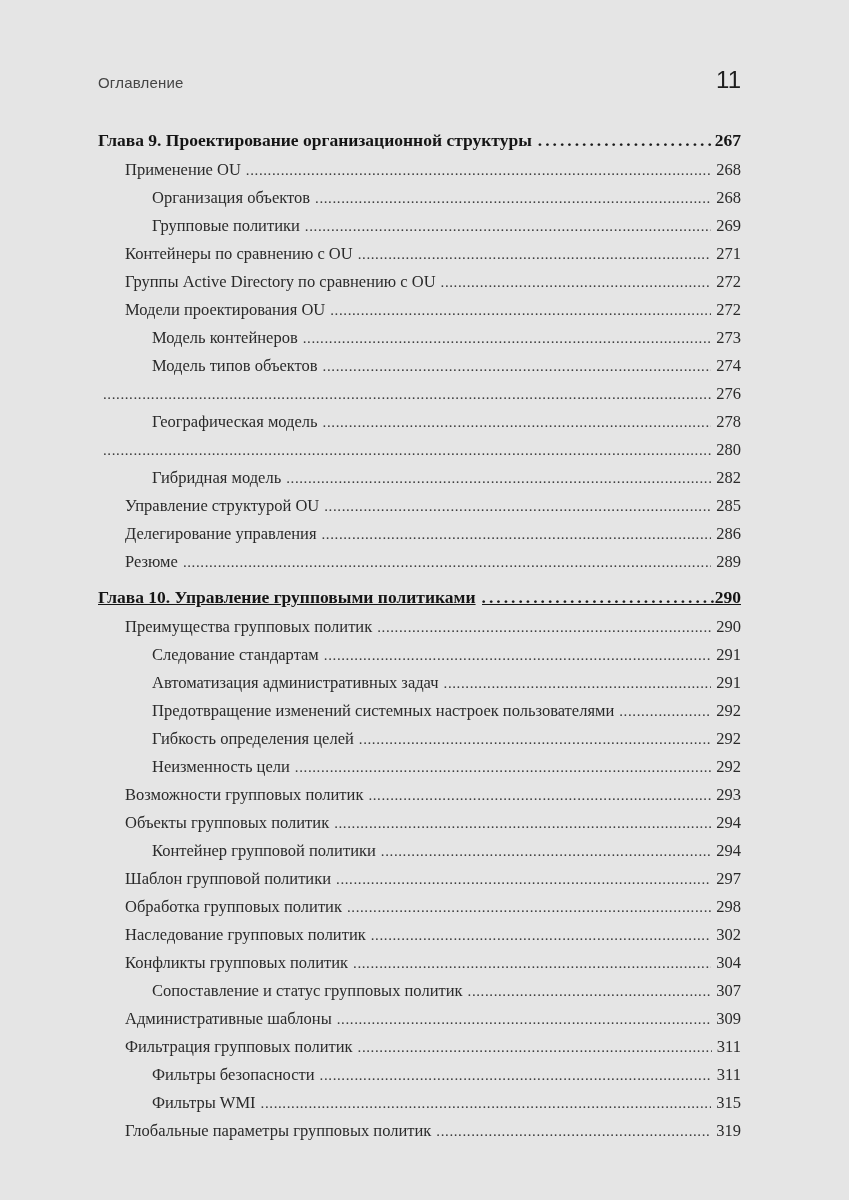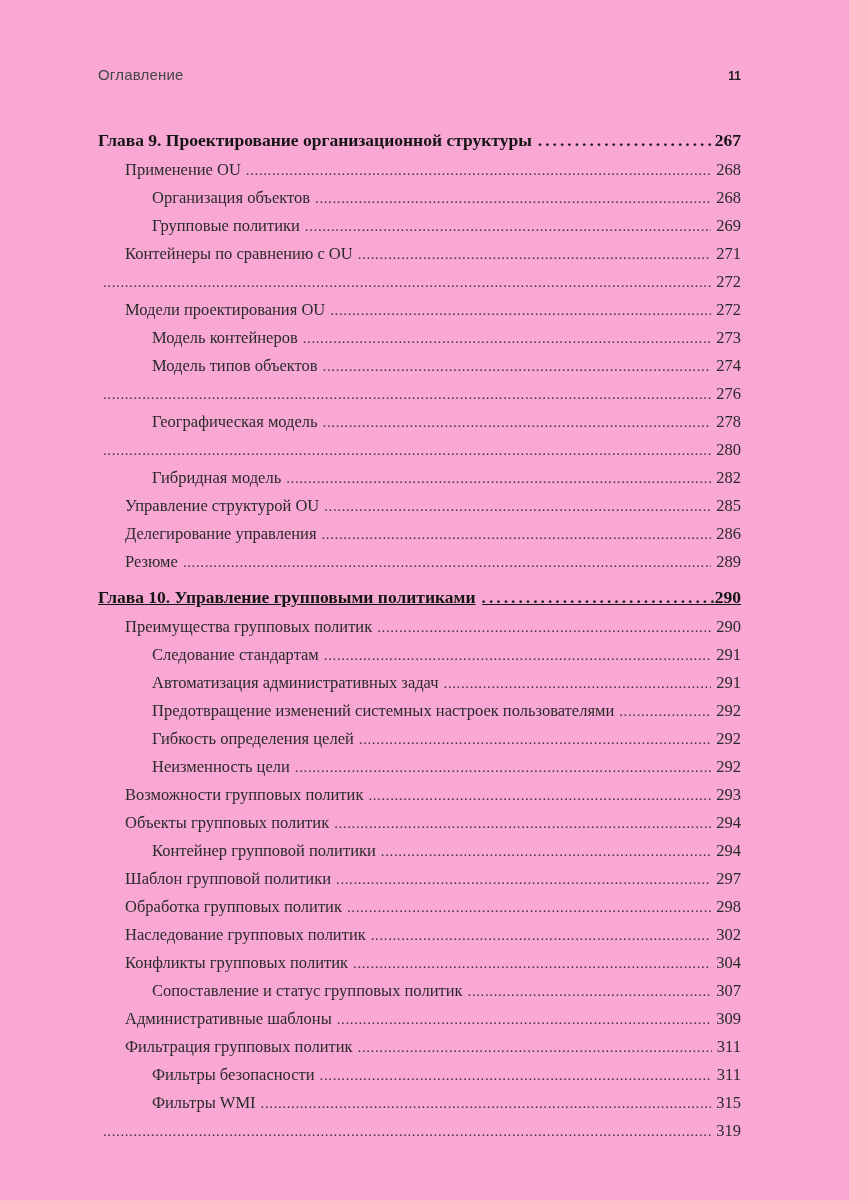--- a/index.html
+++ b/index.html
@@ -1,42 +1,42 @@
 <!DOCTYPE html>
 <html lang="ru"><head>
 <meta charset="utf-8">
 <style>
   html, body { margin: 0; padding: 0; background: #ffffff; }
   .page {
     position: relative;
     width: 849px;
     height: 1200px;
-    background: #f9a8d4;
+    background: #e5e5e5;
     overflow: hidden;
     font-family: "Liberation Serif", serif;
     color: #262626;
   }
   .running-header {
     position: absolute;
     left: 98px;
     top: 66px;
     width: 643px;
     display: flex;
     justify-content: space-between;
     align-items: baseline;
     font-family: "Liberation Sans", sans-serif;
   }
   .running-header .hdr-label {
     font-size: 15px;
     color: #454545;
     letter-spacing: 0.2px;
   }
   .running-header .hdr-page {
-    font-size: 12px;
-    font-weight: 700;
+    font-size: 24px;
+    font-weight: 400;
     color: #1e1e1e;
   }
   .toc {
     position: absolute;
     left: 98px;
     top: 124px;
     width: 643px;
   }
   .toc-row {
     display: flex;
@@ -107,20 +107,21 @@
         <span class="title">Групповые политики</span>
         <span class="leader">................................................................................................................................................................................................................................................................................................................................................................................................................</span>
         <span class="pageno">269</span>
       </div>
       <div class="toc-row entry level-1">
         <span class="title">Контейнеры по сравнению с OU</span>
         <span class="leader">................................................................................................................................................................................................................................................................................................................................................................................................................</span>
         <span class="pageno">271</span>
       </div>
       <div class="toc-row entry level-1">
+        <span class="title">Группы Active Directory по сравнению с OU</span>
         <span class="leader">................................................................................................................................................................................................................................................................................................................................................................................................................</span>
         <span class="pageno">272</span>
       </div>
       <div class="toc-row entry level-1">
         <span class="title">Модели проектирования OU</span>
         <span class="leader">................................................................................................................................................................................................................................................................................................................................................................................................................</span>
         <span class="pageno">272</span>
       </div>
       <div class="toc-row entry level-2">
         <span class="title">Модель контейнеров</span>
@@ -254,17 +255,18 @@
         <span class="title">Фильтры безопасности</span>
         <span class="leader">................................................................................................................................................................................................................................................................................................................................................................................................................</span>
         <span class="pageno">311</span>
       </div>
       <div class="toc-row entry level-2">
         <span class="title">Фильтры WMI</span>
         <span class="leader">................................................................................................................................................................................................................................................................................................................................................................................................................</span>
         <span class="pageno">315</span>
       </div>
       <div class="toc-row entry level-1">
+        <span class="title">Глобальные параметры групповых политик</span>
         <span class="leader">................................................................................................................................................................................................................................................................................................................................................................................................................</span>
         <span class="pageno">319</span>
       </div>
     </main>
 </div>
 
 </body></html>

